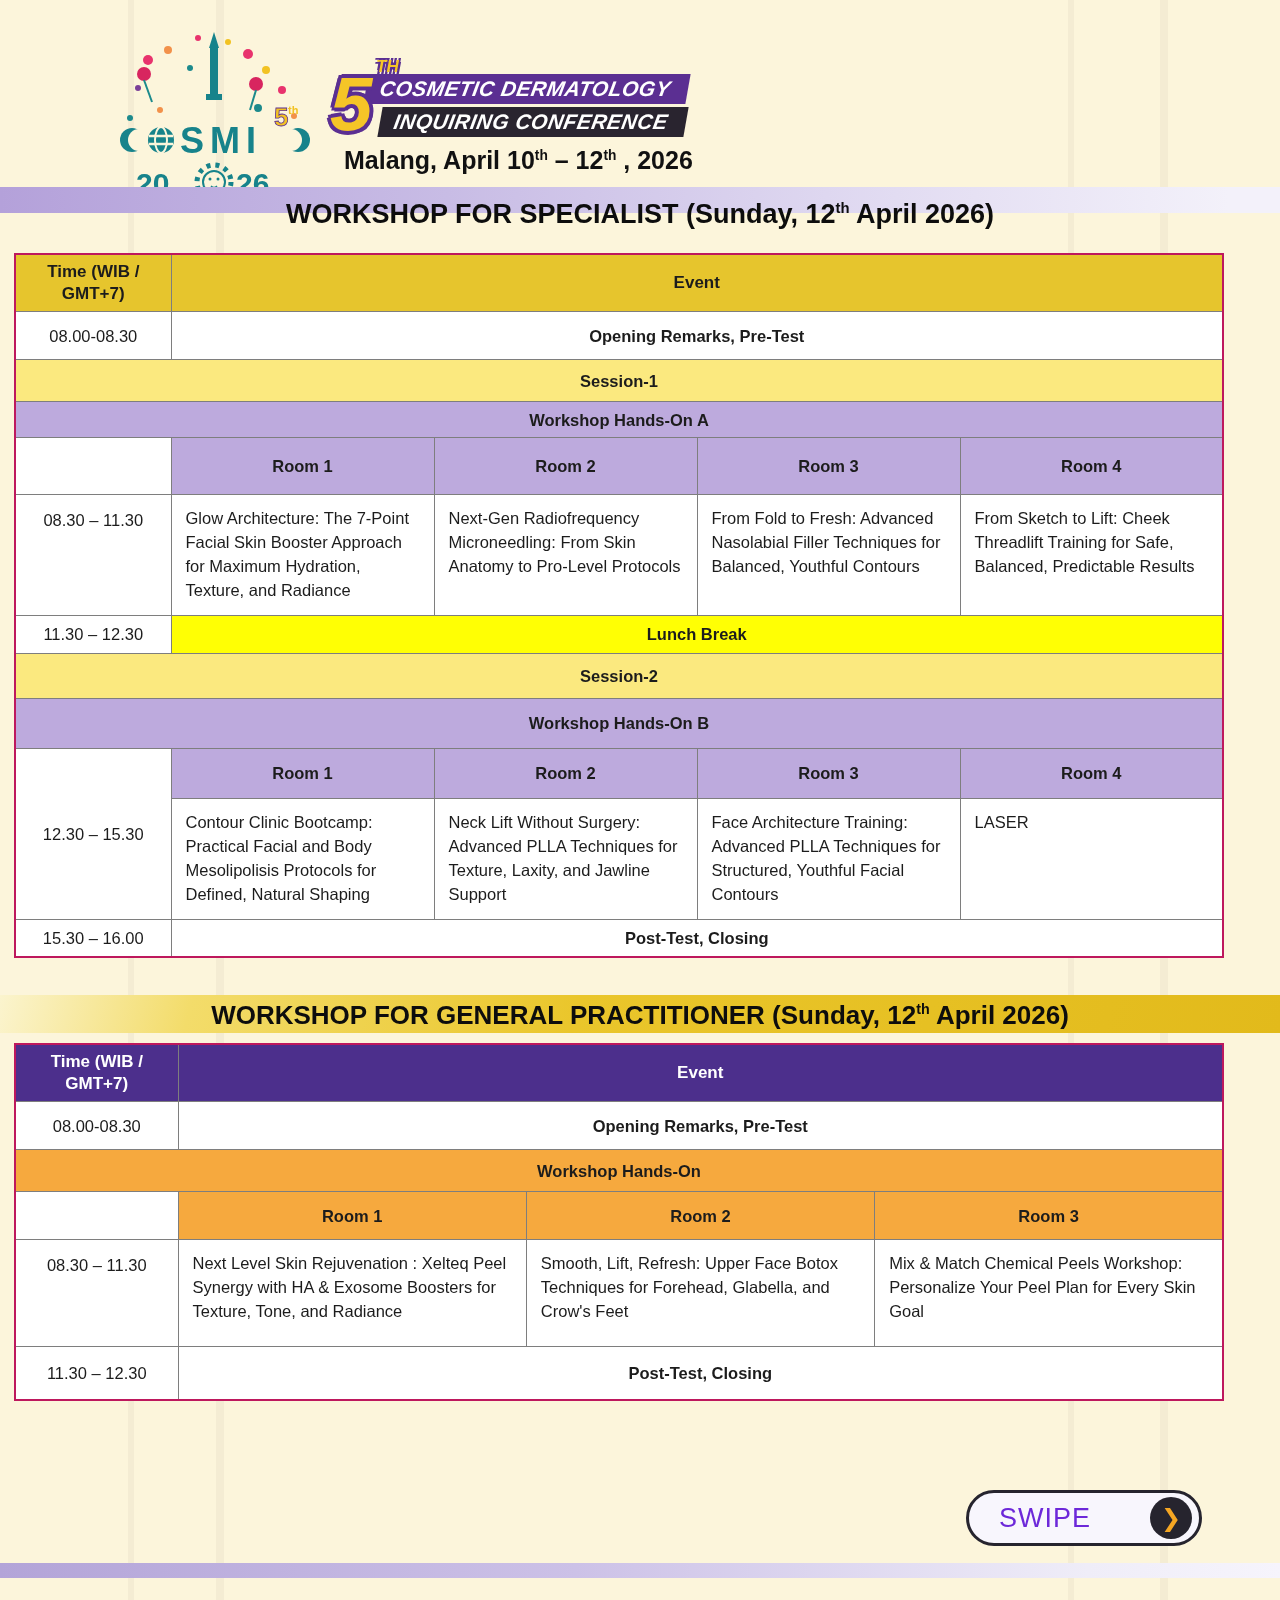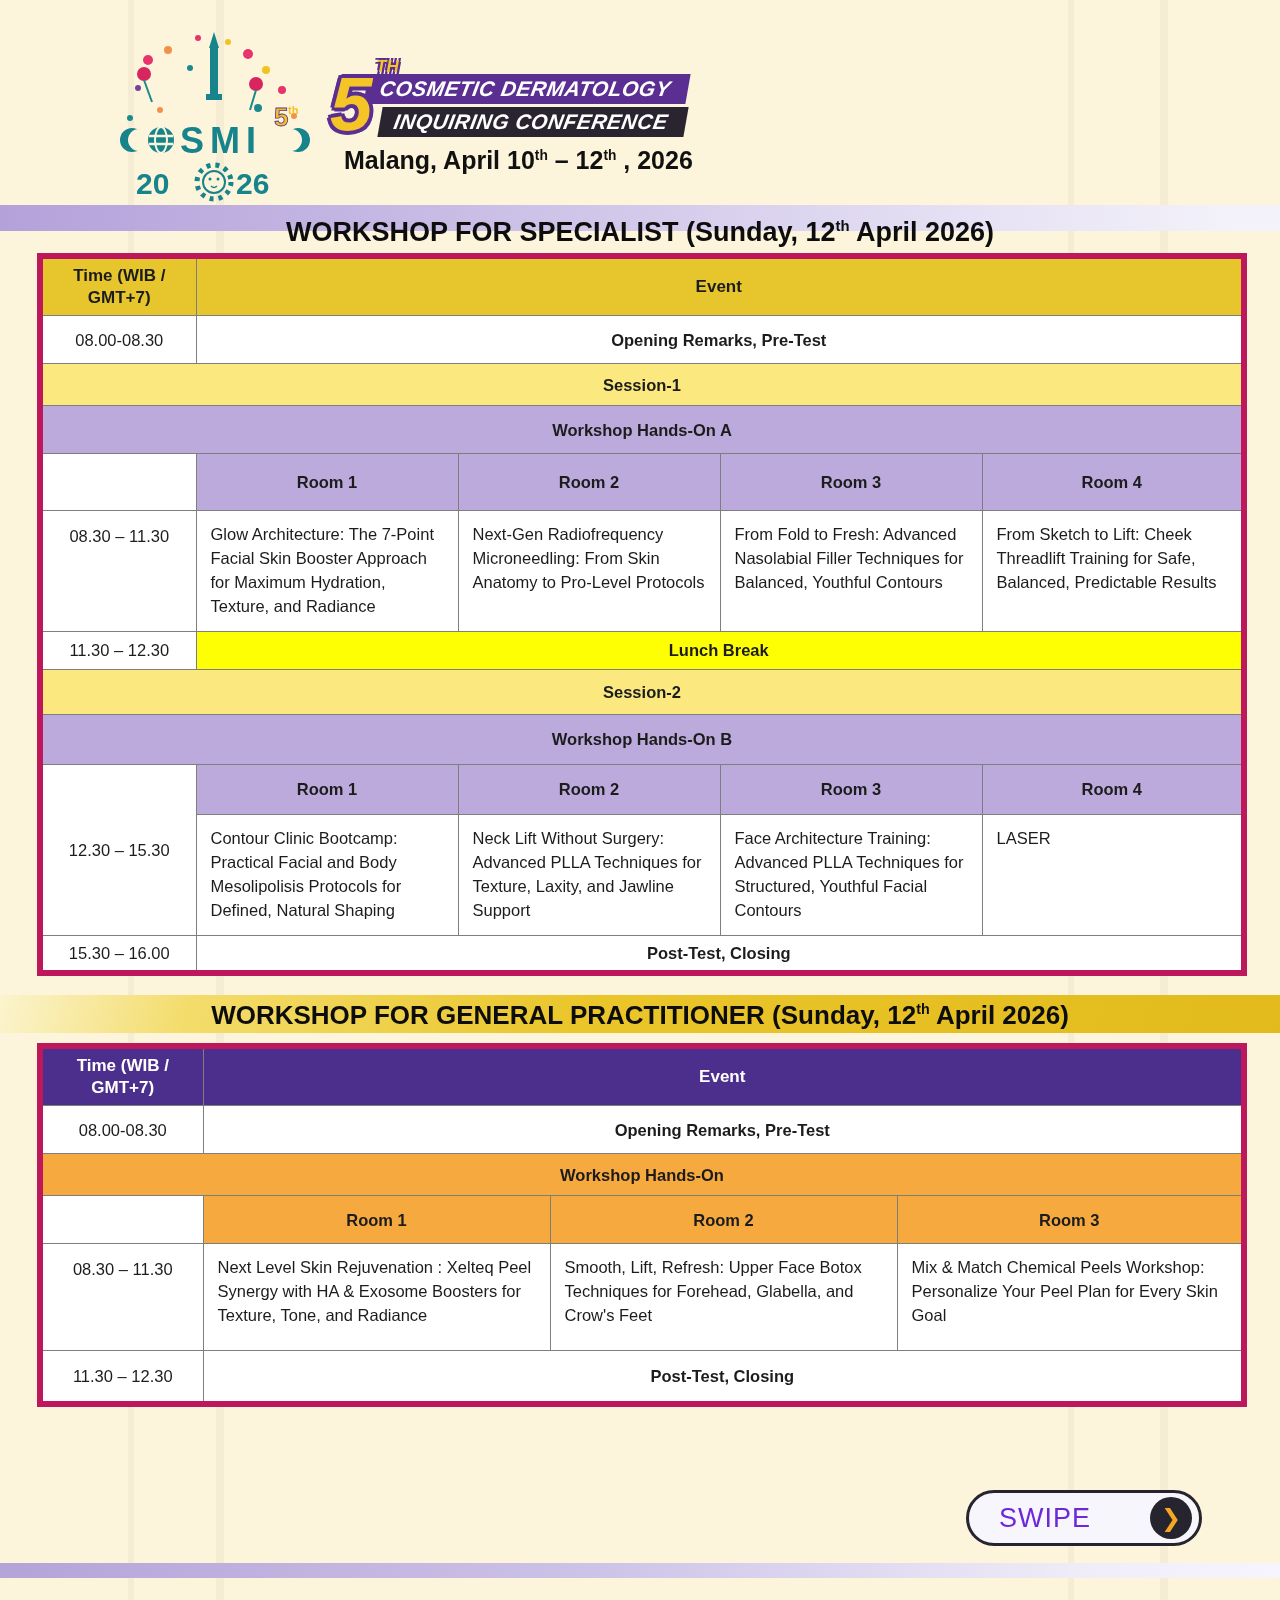--- a/index.html
+++ b/index.html
@@ -21,28 +21,28 @@
   .badge-bars { margin-left:-6px; margin-top:2px; }
   .bar { transform:skewX(-10deg); color:#fff; font-weight:700; font-style:italic; font-size:21px;
     padding:3px 18px 3px 14px; width:max-content; letter-spacing:0.5px; }
   .bar1 { background:#5B2F92; }
   .bar2 { background:#29242F; margin-left:14px; margin-top:3px; }
   .event-date { position:absolute; left:344px; top:146px; font-size:25px; font-weight:700; color:#111; }
   .event-date sup, .banner sup { font-size:0.55em; font-weight:700; }
 
   
   .banner { position:absolute; left:0; width:1280px; text-align:center; color:#0d0d0d; font-weight:800; }
-  .banner-spec { top:205px; height:26px; line-height:43px; font-size:27px;
+  .banner-spec { top:187px; height:26px; line-height:43px; font-size:27px;
     background:linear-gradient(90deg,#B4A1DA 0%,#C8BCE5 35%,#E2DCF2 70%,#F3F1FA 96%); }
   .banner-gp { top:995px; height:38px; line-height:28px; font-size:26px;
     background:linear-gradient(105deg,#FBF4CE 0%,#F3DC6A 15%,#EAC62B 45%,#E2BA1B 100%); }
 
   
-  .tbl { position:absolute; left:37px; width:1210px; border-collapse:collapse; background:#fff;
-    table-layout:fixed; border:6px solid #be185d; }
+  .tbl { position:absolute; left:14px; width:1210px; border-collapse:collapse; background:#fff;
+    table-layout:fixed; border:2px solid #be185d; }
   .tbl-spec { top:253px; }
   .tbl-gp { top:1043px; }
   .tbl td { border:1px solid #7e7e7e; font-size:16.5px; color:#1c1c1c; text-align:center;
     vertical-align:middle; padding:6px 12px; line-height:1.35; }
   .hdr-gold td { background:#E6C52D; font-weight:700; font-size:17px; line-height:1.3; }
   .hdr-purple td { background:#4C2F8C; color:#fff; font-weight:700; font-size:17px; line-height:1.3; }
   .ev-bold { font-weight:700; }
   .row-session td { background:#FBE97F; font-weight:700;margin-left:40px; }
   .row-lav td { background:#BDAADD; font-weight:700; }
   .row-orange td { background:#F6A93E; font-weight:700; }
@@ -148,21 +148,21 @@
       <td>Time (WIB / GMT+7)</td>
       <td colspan="4">Event</td>
     </tr>
     <tr style="height:48px;">
       <td class="time-cell">08.00-08.30</td>
       <td colspan="4" class="ev-bold">Opening Remarks, Pre-Test</td>
     </tr>
     <tr class="row-session" style="height:42px;">
       <td colspan="5">Session-1</td>
     </tr>
-    <tr class="row-lav" style="height:48px;">
+    <tr class="row-lav" style="height:36px;">
       <td colspan="5">Workshop Hands-On A</td>
     </tr>
     <tr class="row-lav" style="height:57px;">
       <td class="cell-white"></td>
       <td>Room 1</td>
       <td>Room 2</td>
       <td>Room 3</td>
       <td>Room 4</td>
     </tr>
     <tr class="row-content" style="height:107px;">

